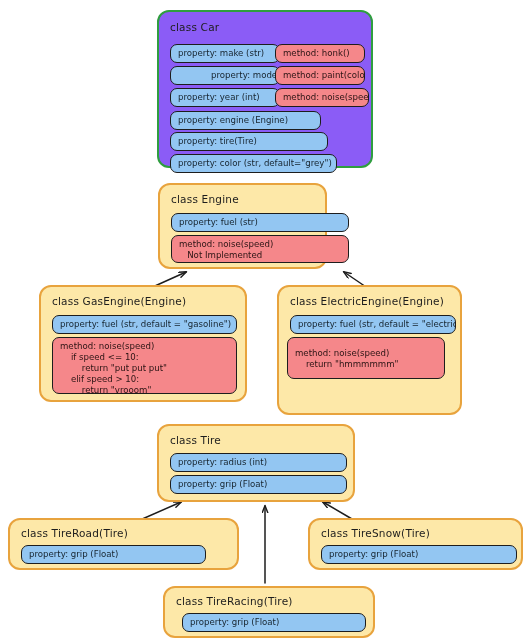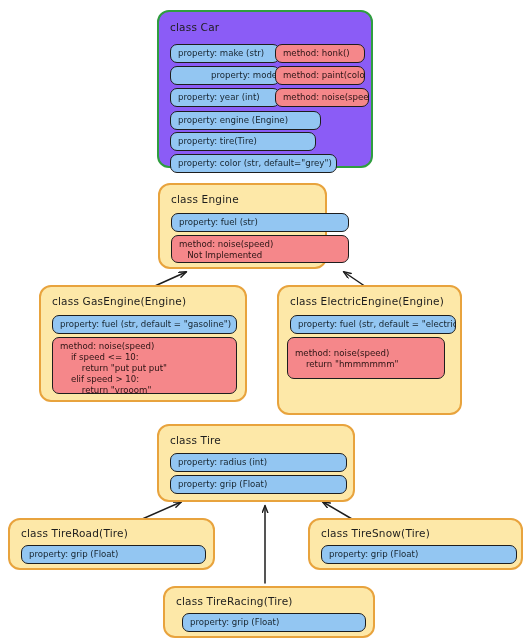--- a/index.html
+++ b/index.html
@@ -62,21 +62,21 @@
       <path d="M265,583 L265,506" marker-end="url(#ah)"></path>
     </g>
   </svg>
 
   <div class="cls green" style="left:157px;top:10px;width:216px;height:158px;">
     <div class="cls-title" style="top:9px;">class Car</div>
     <div class="pill" style="left:11px;top:32px;width:110px;">property: make (str)</div>
     <div class="pill" style="left:11px;top:54px;width:110px;padding-left:40px;">property: model (str)</div>
     <div class="pill" style="left:11px;top:76px;width:110px;">property: year (int)</div>
     <div class="pill" style="left:11px;top:99px;width:151px;">property: engine (Engine)</div>
-    <div class="pill" style="left:11px;top:120px;width:146px;">property: tire(Tire)</div>
+    <div class="pill" style="left:11px;top:120px;width:158px;">property: tire(Tire)</div>
     <div class="pill" style="left:11px;top:142px;width:167px;">property: color (str, default="grey")</div>
     <div class="pill red" style="left:116px;top:32px;width:90px;">method: honk()</div>
     <div class="pill red" style="left:116px;top:54px;width:90px;">method: paint(color)</div>
     <div class="pill red" style="left:116px;top:76px;width:94px;">method: noise(speed)</div>
   </div>
 
   <div class="cls" style="left:158px;top:183px;width:169px;height:86px;">
     <div class="cls-title" style="top:8px;">class Engine</div>
     <div class="pill" style="left:11px;top:28px;width:178px;">property: fuel (str)</div>
     <div class="pill red multi" style="left:11px;top:50px;width:178px;height:28px;">method: noise(speed)
@@ -99,21 +99,21 @@
     <div class="pill red multi" style="left:8px;top:50px;width:158px;height:42px;padding-top:10px;">method: noise(speed)
     return "hmmmmmm"</div>
   </div>
 
   <div class="cls" style="left:157px;top:424px;width:198px;height:78px;">
     <div class="cls-title" style="top:8px;">class Tire</div>
     <div class="pill" style="left:11px;top:27px;width:177px;">property: radius (int)</div>
     <div class="pill" style="left:11px;top:49px;width:177px;">property: grip (Float)</div>
   </div>
 
-  <div class="cls" style="left:8px;top:518px;width:207px;height:52px;">
+  <div class="cls" style="left:8px;top:518px;width:231px;height:52px;">
     <div class="cls-title" style="top:7px;">class TireRoad(Tire)</div>
     <div class="pill" style="left:11px;top:25px;width:185px;">property: grip (Float)</div>
   </div>
 
   <div class="cls" style="left:308px;top:518px;width:215px;height:52px;">
     <div class="cls-title" style="top:7px;">class TireSnow(Tire)</div>
     <div class="pill" style="left:11px;top:25px;width:196px;">property: grip (Float)</div>
   </div>
 
   <div class="cls" style="left:163px;top:586px;width:212px;height:52px;">

